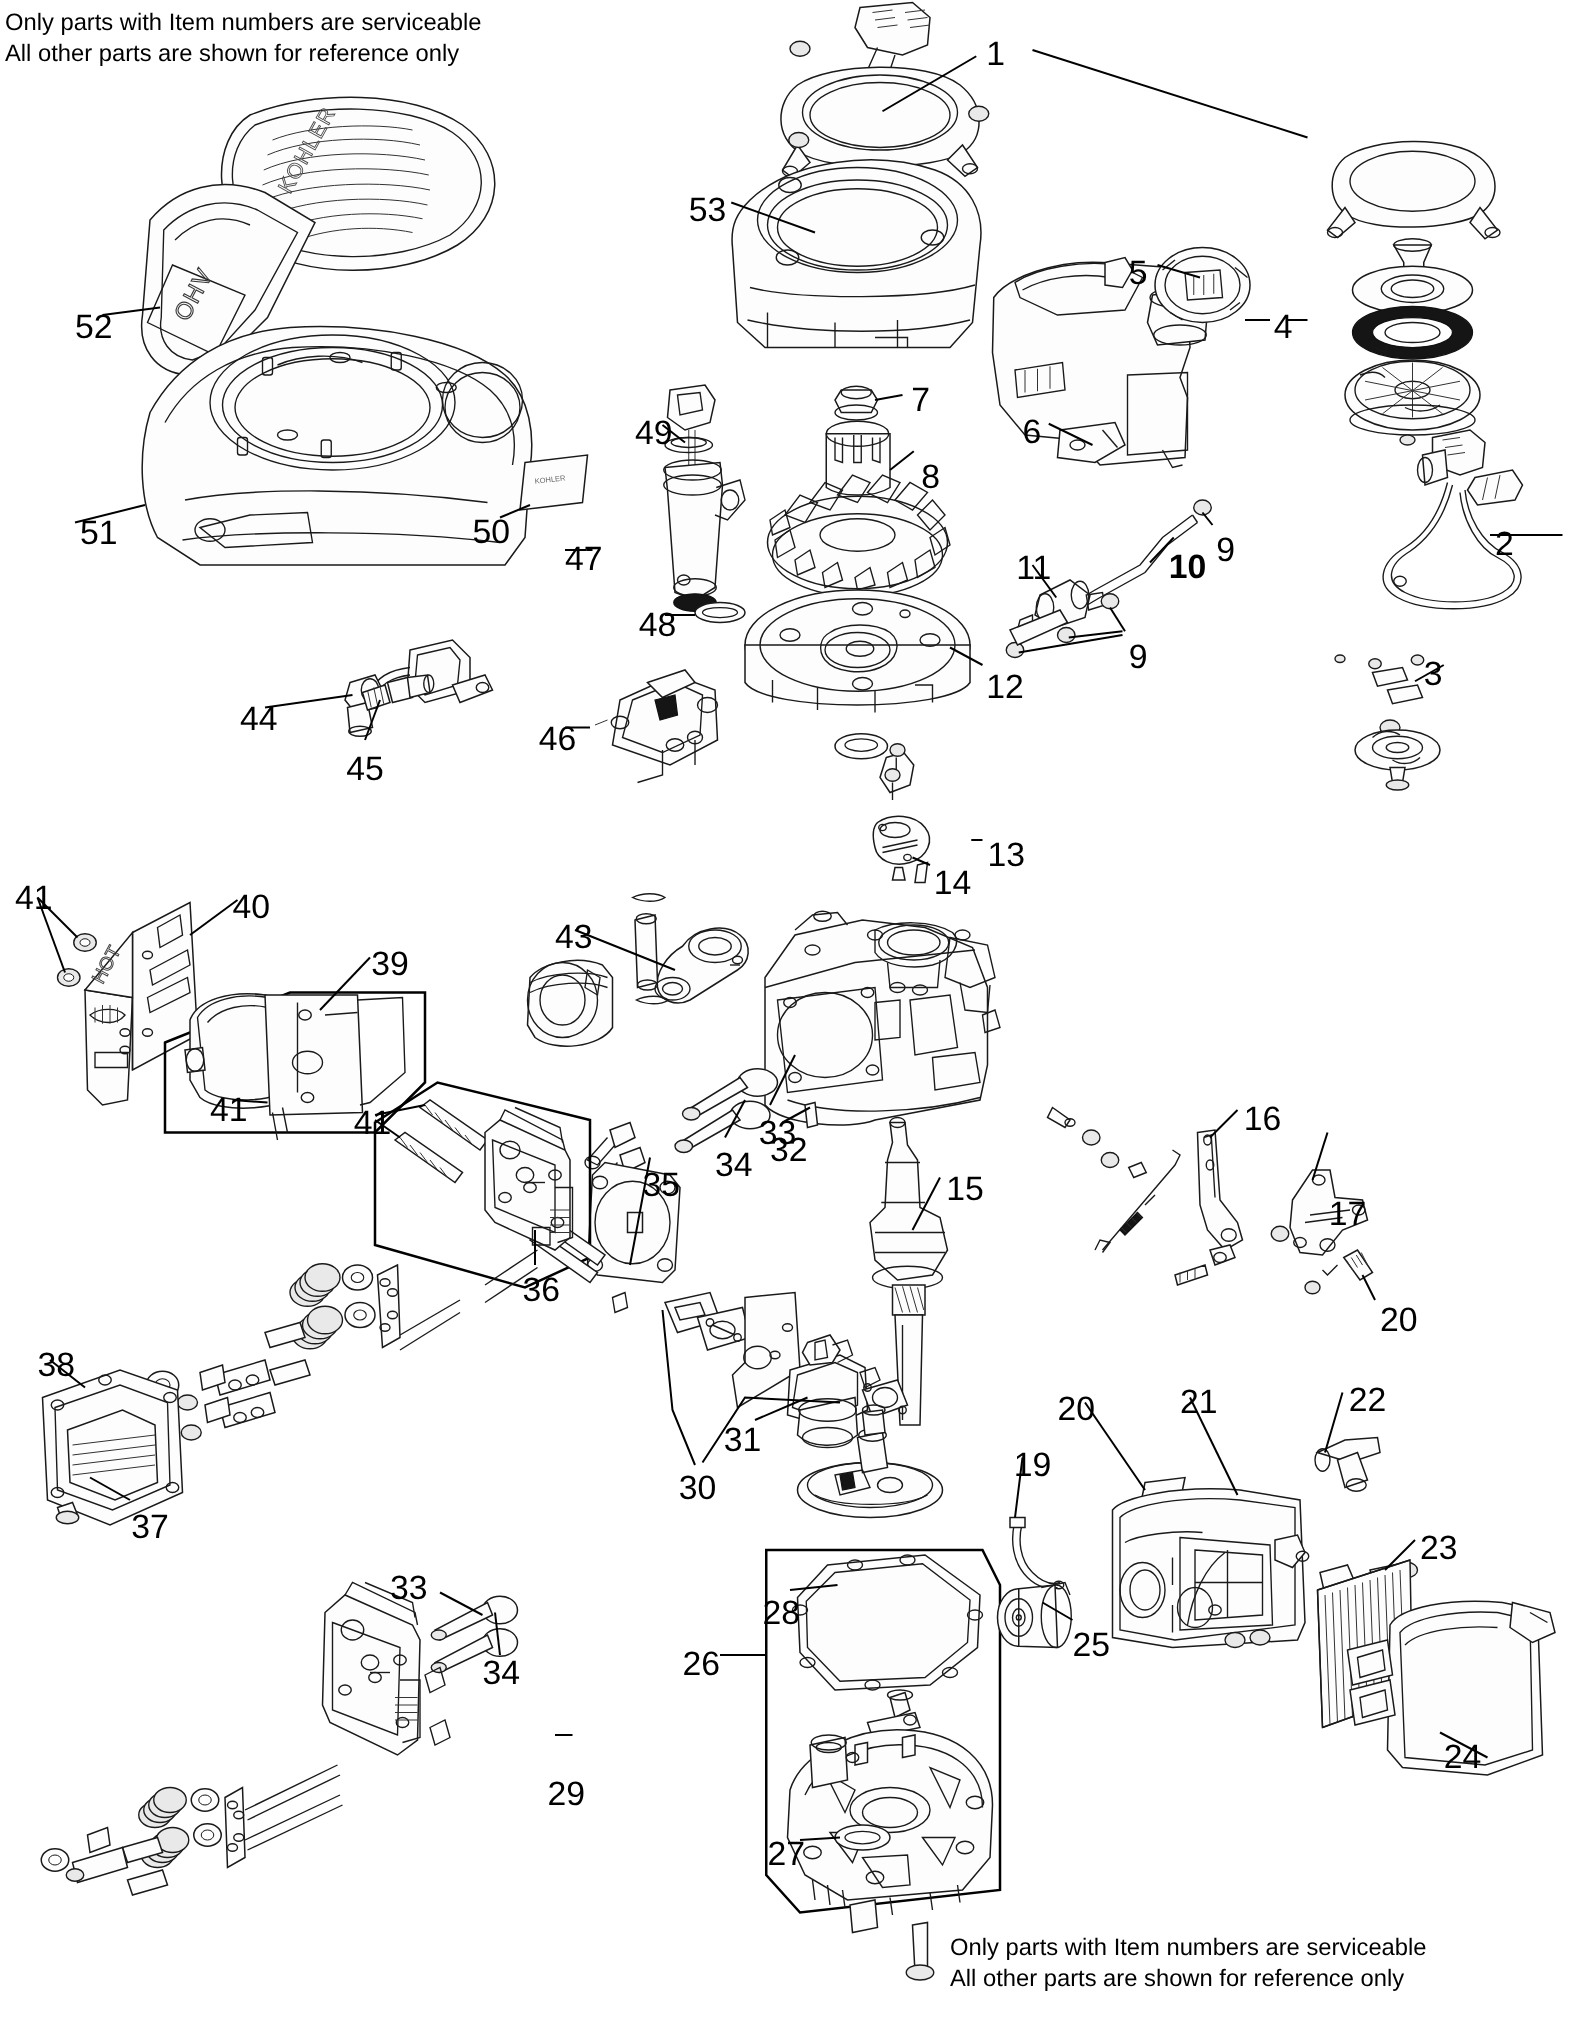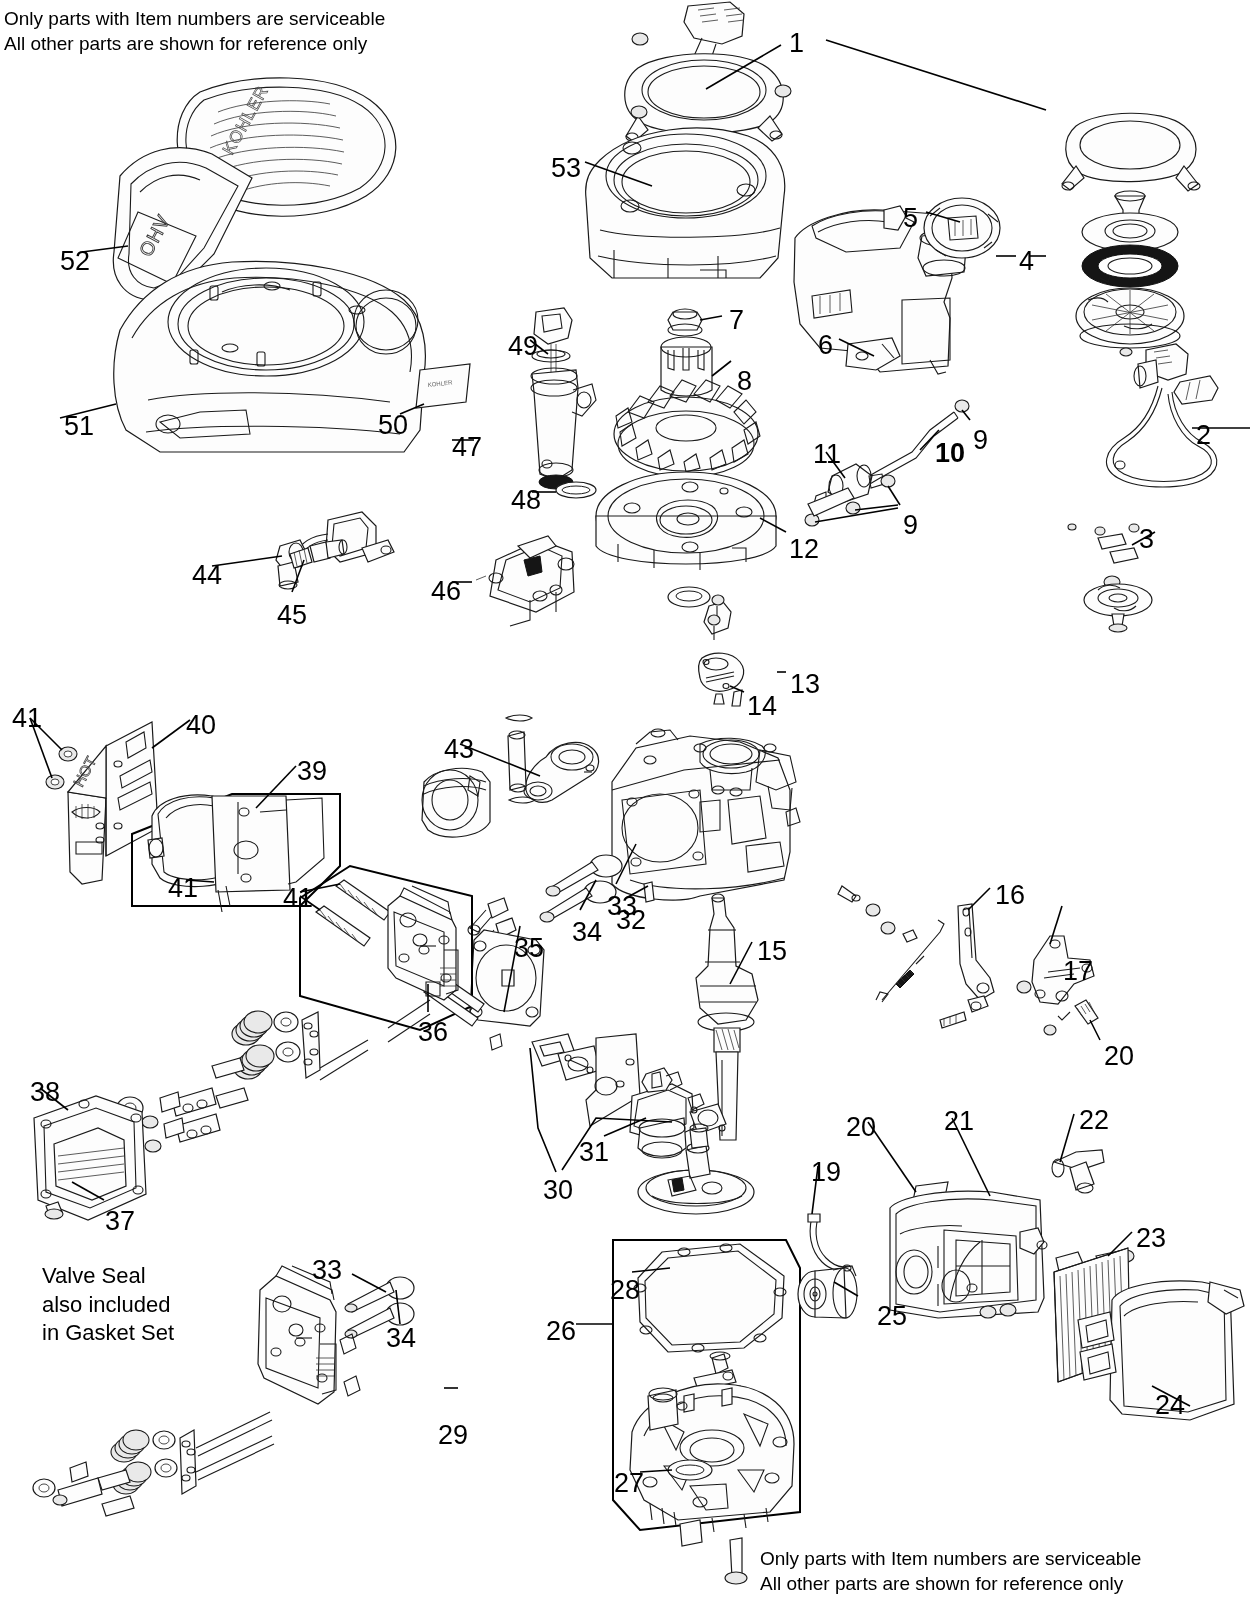--- a/index.html
+++ b/index.html
@@ -1193,23 +1193,20 @@
       <path d="M400 1324 L396 1290"></path>
     </g>
   </svg>
 
   <div class="note" style="left:4px; top:6px;">Only parts with Item numbers are serviceable
 All other parts are shown for reference only</div>
 
   <div class="note" style="left:760px; top:1546px;">Only parts with Item numbers are serviceable
 All other parts are shown for reference only</div>
 
-  <div class="insettext" style="left:42px; top:1262px;">Valve Seal
-also included
-in Gasket Set</div>
 
 
   <div class="callout" style="left:312px; top:1257px;">33</div>
   <div class="callout" style="left:386px; top:1325px;">34</div>
 
   <div id="callout-layer">
       <div class="callout" style="left: 789px; top: 30px;">1</div>
       <div class="callout" style="left: 1196px; top: 422px;">2</div>
       <div class="callout" style="left: 1139px; top: 526px;">3</div>
       <div class="callout" style="left: 1019px; top: 248px;">4</div>
@@ -1227,21 +1224,21 @@
       <div class="callout" style="left: 757px; top: 938px;">15</div>
       <div class="callout" style="left: 995px; top: 882px;">16</div>
       <div class="callout" style="left: 1063px; top: 930px; margin-top: 28px;">17</div>
       <div class="callout" style="left: 1104px; top: 1043px;">20</div>
       <div class="callout" style="left: 811px; top: 1159px; text-align: center;">19</div>
       <div class="callout" style="left: 846px; top: 1114px;">20</div>
       <div class="callout" style="left: 944px; top: 1108px;">21</div>
       <div class="callout" style="left: 1079px; top: 1107px;">22</div>
       <div class="callout" style="left: 1136px; top: 1225px;">23</div>
       <div class="callout" style="left: 1155px; top: 1392px;">24</div>
-      <div class="callout" style="left: 858px; top: 1303px; margin-left: 19px;">25</div>
+      <div class="callout" style="left: 858px; top: 1303px;">25</div>
       <div class="callout" style="left: 546px; top: 1318px;">26</div>
       <div class="callout" style="left: 614px; top: 1470px;">27</div>
       <div class="callout" style="left: 610px; top: 1277px;">28</div>
       <div class="callout" style="left: 438px; top: 1382px; margin-top: 40px;">29</div>
       <div class="callout" style="left: 543px; top: 1177px;">30</div>
       <div class="callout" style="left: 579px; top: 1139px;">31</div>
       <div class="callout" style="left: 616px; top: 907px;">32</div>
       <div class="callout" style="left: 607px; top: 893px;">33</div>
       <div class="callout" style="left: 572px; top: 919px;">34</div>
       <div class="callout" style="left: 514px; top: 935px;">35</div>

